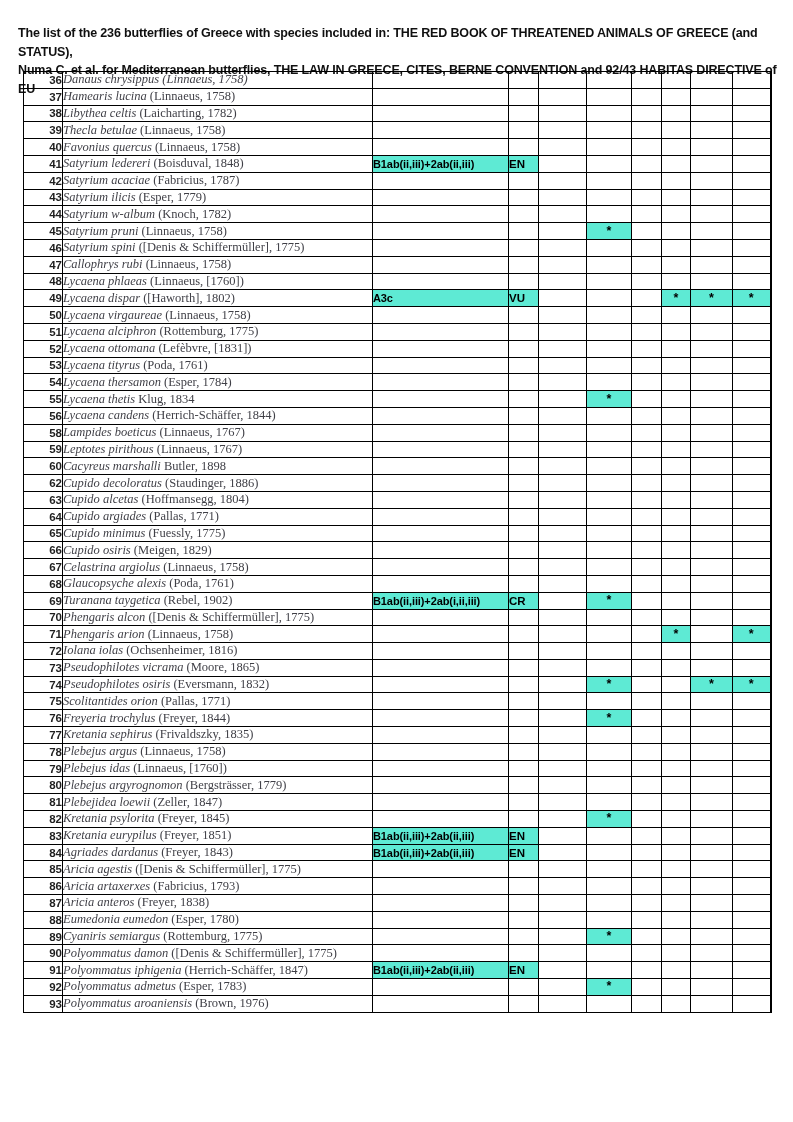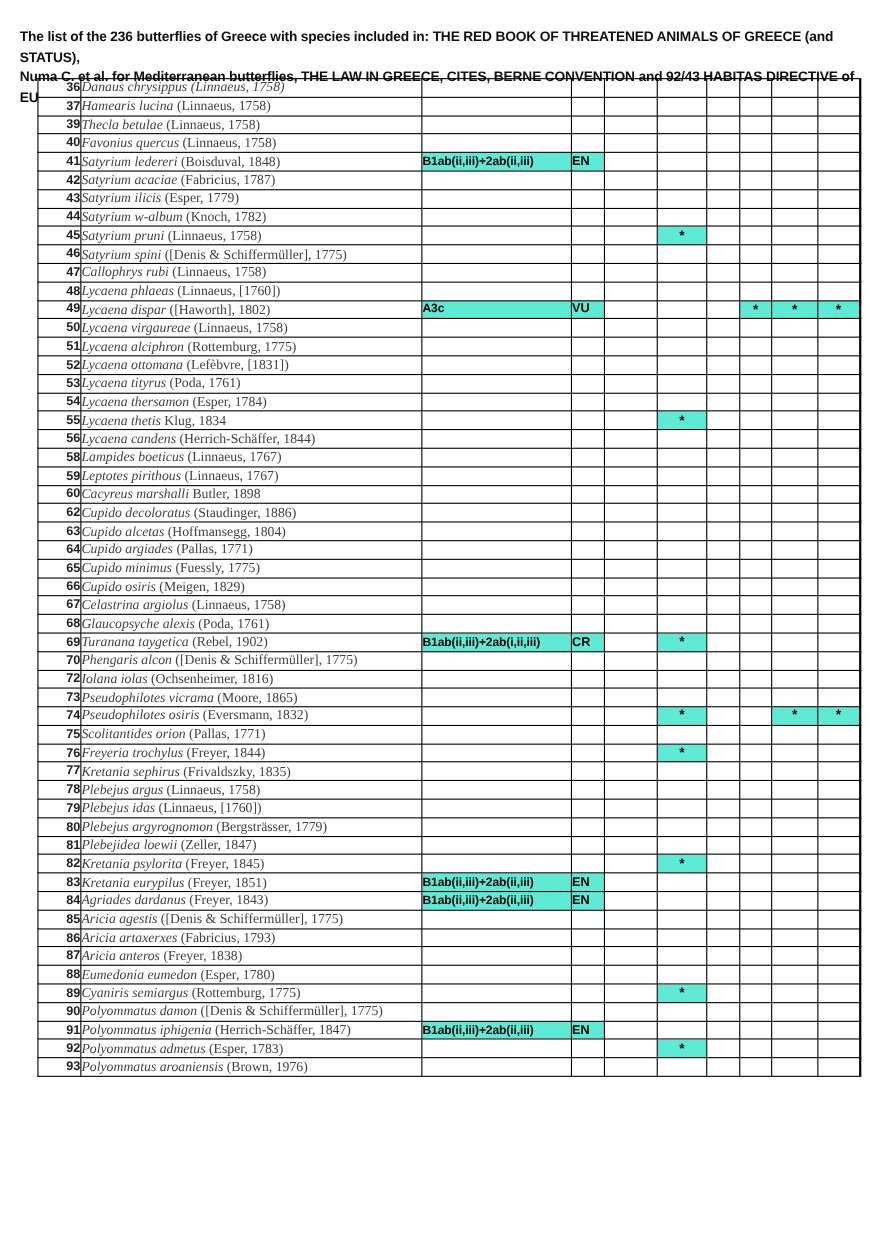--- a/index.html
+++ b/index.html
@@ -7,21 +7,21 @@
     width:793px;height:1122px;background:#ffffff;position:relative;
     font-family:"Liberation Sans",sans-serif;
   }
   .page{position:absolute;inset:0;width:793px;height:1122px;background:#ffffff;overflow:hidden;}
   .title{
     position:absolute;left:18px;top:24px;width:762px;
     font-size:12.5px;line-height:18.5px;font-weight:600;color:#101010;
     letter-spacing:-0.15px;
   }
   table.grid{
-    position:absolute;left:34px;top:71px;width:747px;
+    position:absolute;left:23px;top:71px;width:747px;
     border-collapse:collapse;table-layout:fixed;
     border:1px solid #000;border-right-width:2px;
   }
   table.grid td{
     border:1px solid #000;padding:0;height:15.8px;
     overflow:hidden;white-space:nowrap;vertical-align:middle;
   }
   td.num{
     text-align:right;padding-right:4px;
     font-family:"Liberation Sans",sans-serif;font-size:11.5px;font-weight:600;color:#1f1f1f;
@@ -87,20 +87,32 @@
           <td class="code"></td>
           <td class="status"></td>
           <td class="mark"></td>
           <td class="mark"></td>
           <td class="mark"></td>
           <td class="mark"></td>
           <td class="mark"></td>
           <td class="mark"></td>
         </tr>
         <tr>
+          <td class="num">38</td>
+          <td class="species"><span class="sp">Libythea celtis</span><span class="au"> (Laicharting, 1782)</span></td>
+          <td class="code"></td>
+          <td class="status"></td>
+          <td class="mark"></td>
+          <td class="mark"></td>
+          <td class="mark"></td>
+          <td class="mark"></td>
+          <td class="mark"></td>
+          <td class="mark"></td>
+        </tr>
+        <tr>
           <td class="num">39</td>
           <td class="species"><span class="sp">Thecla betulae</span><span class="au"> (Linnaeus, 1758)</span></td>
           <td class="code"></td>
           <td class="status"></td>
           <td class="mark"></td>
           <td class="mark"></td>
           <td class="mark"></td>
           <td class="mark"></td>
           <td class="mark"></td>
           <td class="mark"></td>
@@ -445,20 +457,32 @@
           <td class="num">70</td>
           <td class="species"><span class="sp">Phengaris alcon</span><span class="au"> ([Denis &amp; Schiffermüller], 1775)</span></td>
           <td class="code"></td>
           <td class="status"></td>
           <td class="mark"></td>
           <td class="mark"></td>
           <td class="mark"></td>
           <td class="mark"></td>
           <td class="mark"></td>
           <td class="mark"></td>
+        </tr>
+        <tr>
+          <td class="num">71</td>
+          <td class="species"><span class="sp">Phengaris arion</span><span class="au"> (Linnaeus, 1758)</span></td>
+          <td class="code"></td>
+          <td class="status"></td>
+          <td class="mark"></td>
+          <td class="mark"></td>
+          <td class="mark"></td>
+          <td class="mark hl">*</td>
+          <td class="mark"></td>
+          <td class="mark hl">*</td>
         </tr>
         <tr>
           <td class="num">72</td>
           <td class="species"><span class="sp">Iolana iolas</span><span class="au"> (Ochsenheimer, 1816)</span></td>
           <td class="code"></td>
           <td class="status"></td>
           <td class="mark"></td>
           <td class="mark"></td>
           <td class="mark"></td>
           <td class="mark"></td>

